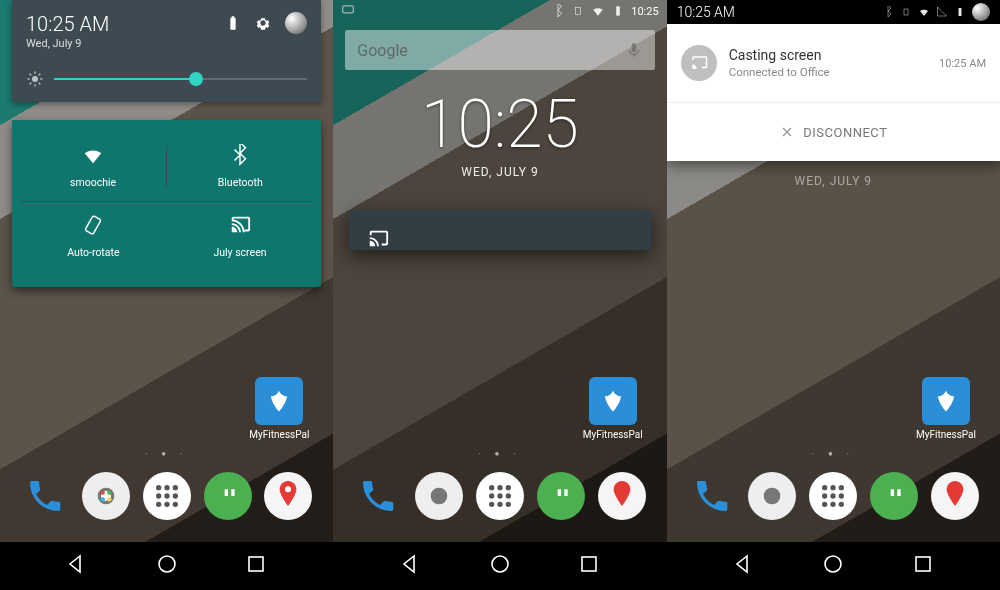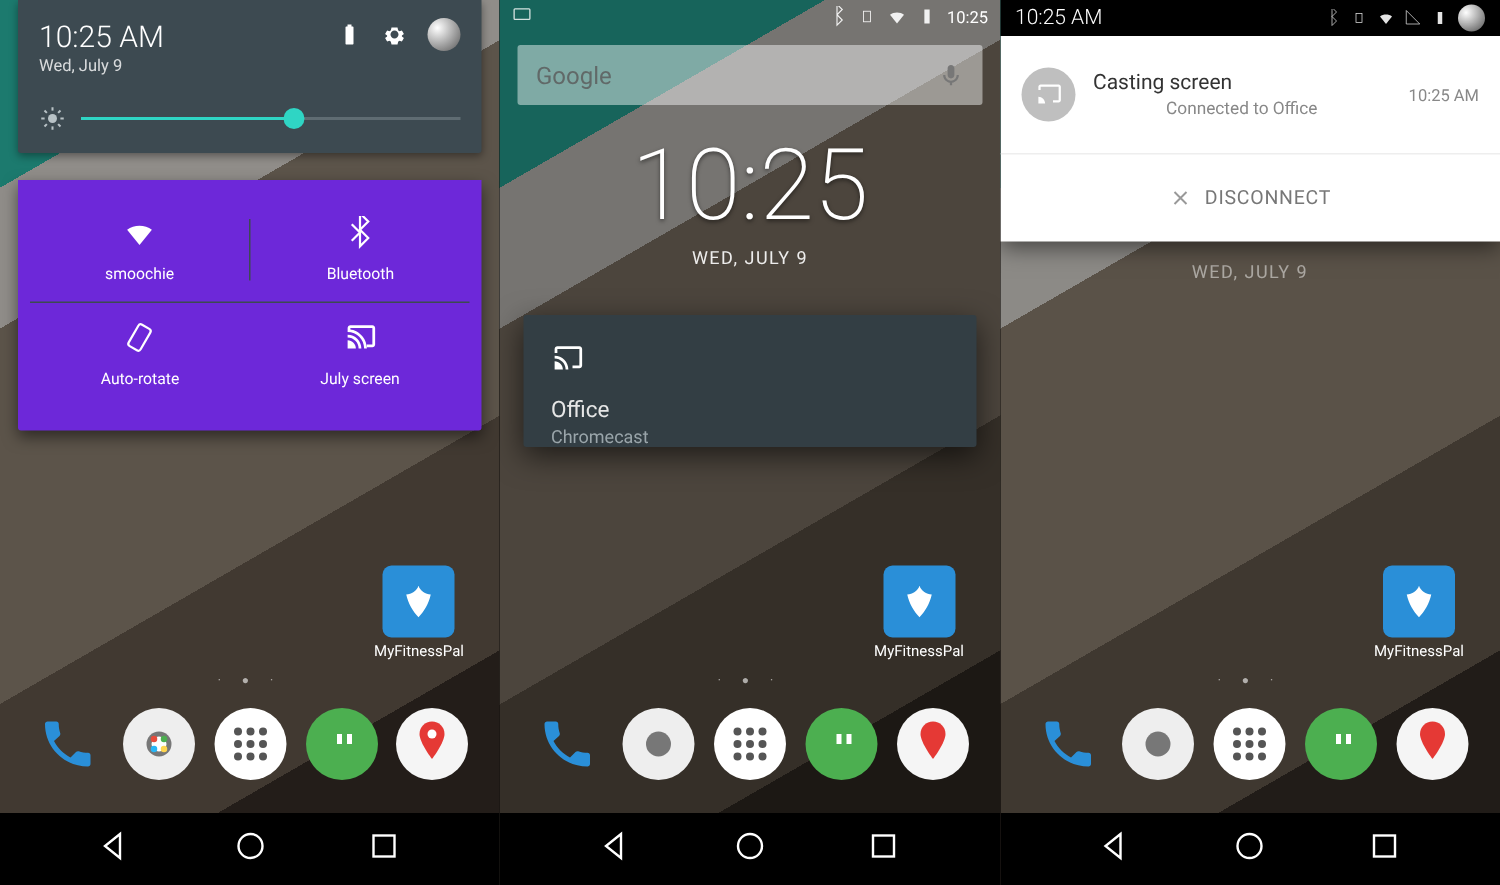--- a/index.html
+++ b/index.html
@@ -109,21 +109,21 @@
   .qs-icons-row{margin-left:auto;display:flex;gap:14px;align-items:center;}
   .qs-icons-row svg{width:16px;height:16px;fill:#fff;}
   .avatar{width:22px;height:22px;border-radius:50%;background:radial-gradient(circle at 30% 30%,#fff,#555);}
   .brightness{margin-top:20px;display:flex;align-items:center;gap:10px;}
   .brightness svg{width:18px;height:18px;fill:#b8c2c6;}
   .slider{flex:1;position:relative;height:2px;background:#5f6c72;}
   .slider .fill{position:absolute;left:0;top:0;bottom:0;width:56%;background:#2fd5c4;}
   .slider .thumb{position:absolute;left:56%;top:50%;width:14px;height:14px;border-radius:50%;background:#2fd5c4;transform:translate(-50%,-50%);}
   .qs-body{
     position:absolute; top:120px; left:12px; right:12px;
-    background:#6d28d9; color:#fff;
+    background:#0f766e; color:#fff;
     padding:12px 8px 16px;
     border-radius:0 0 2px 2px;
     box-shadow:0 4px 10px rgba(0,0,0,.5);
   }
   .qs-row{display:flex; border-bottom:1px solid #3d4a51;}
   .qs-row:last-child{border-bottom:none;}
   .qs-tile{flex:1;text-align:center;padding:12px 4px;font-size:10.5px;}
   .qs-tile.dim-icon svg{opacity:.45;}
   .qs-tile svg{width:22px;height:22px;fill:#fff;display:block;margin:0 auto 10px;}
   .qs-sep{width:1px;background:#3d4a51;margin:14px 0;}
@@ -159,21 +159,21 @@
     background:#fff; color:#333;
     padding:0;
     box-shadow:0 4px 14px rgba(0,0,0,.5);
   }
   .nc-row{display:flex;align-items:center;padding:21px 14px;gap:12px;}
   .nc-row.action{justify-content:center; border-top:1px solid #eee; color:#777; font-size:13px; letter-spacing:.5px; gap:8px;}
   .nc-icon{width:36px;height:36px;border-radius:50%;background:#bfbfbf;display:flex;align-items:center;justify-content:center;}
   .nc-icon svg{width:18px;height:18px;fill:#fff;}
   .nc-text{flex:1;}
   .nc-text .t{font-size:14px;}
-  .nc-text .s{font-size:11.5px;color:#888;margin-top:2px;text-align:center;}
+  .nc-text .s{font-size:11.5px;color:#888;margin-top:2px;}
   .nc-time{font-size:11px;color:#888;}
   .nc-row.action svg{width:16px;height:16px;fill:#999;}
 
   .pane3 .lockclock{top:90px;}
 </style>
 </head>
 <body>
 
 <div class="pane pane1">
   <div class="wallpaper"></div>
@@ -405,24 +405,20 @@
           <rect x="5" y="5" width="14" height="14"></rect>
         </svg></div>
   </div>
 
   <div class="dialog">
     <h3>
         <svg viewBox="0 0 24 24">
           <path d="M3 14c3.3 0 6 2.7 6 6H3v-6zm0-4c5.5 0 10 4.5 10 10h-2c0-4.4-3.6-8-8-8v-2zm2-7h16c1.1 0 2 .9 2 2v12c0 1.1-.9 2-2 2h-5v-2h5V5H5v3H3V5c0-1.1.9-2 2-2z"></path>
         </svg>
       </h3>
-    <div class="device">
-      <div class="dname">Office</div>
-      <div class="dtype">Chromecast</div>
-    </div>
   </div>
 </div>
 
 <div class="pane pane3">
   <div class="wallpaper"></div>
   <div class="dim" style="background:rgba(0,0,0,0.35);"></div>
 
   <div class="lockclock" style="opacity:.55;">
     <div class="date" style="margin-top:84px;">WED, JULY 9</div>
   </div>

